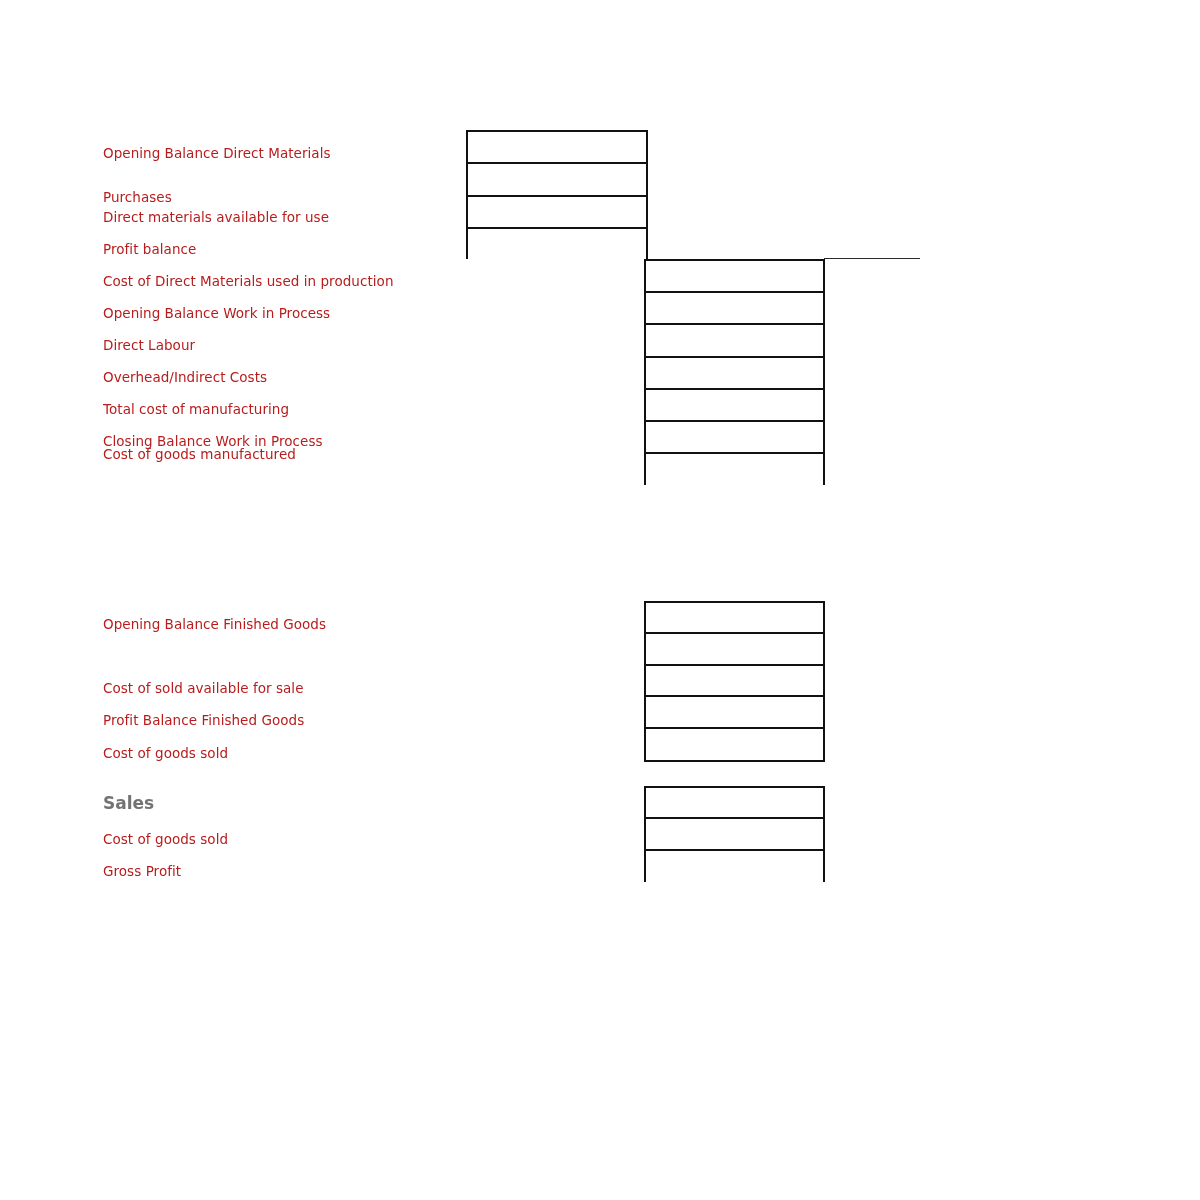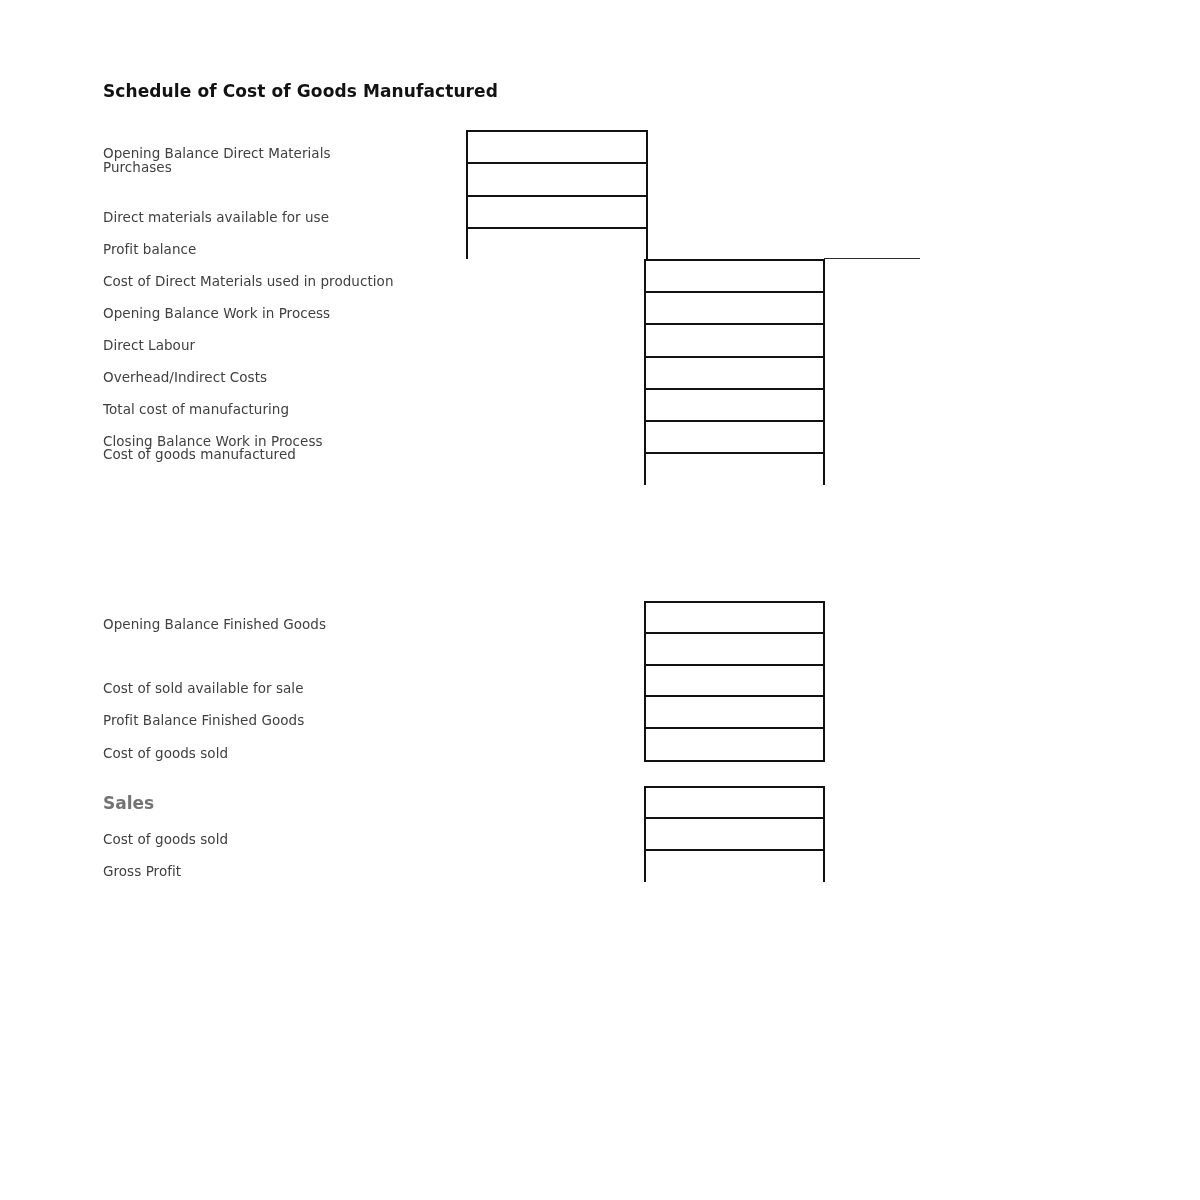--- a/index.html
+++ b/index.html
@@ -47,21 +47,21 @@
     white-space: nowrap;
     line-height: 20px;
   }
 
   
   .line-label {
     position: absolute;
     left: 103px;
     font-size: 13.5px;
     font-weight: normal;
-    color: #404040;
+    color: #b91c1c;
     white-space: nowrap;
     line-height: 16px;
     letter-spacing: 0.05px;
   }
 
   
   .amount-box {
     position: absolute;
     box-sizing: border-box;
     border: 2.2px solid #111111;
@@ -81,24 +81,23 @@
     position: absolute;
     height: 0;
     border-top: 1.4px solid #2b2b2b;
   }
 </style>
 </head>
 <body>
 
 <div class="page">
 
-  <div id="heading-cogm" class="section-heading">Schedule of Cost of Goods Manufactured</div>
 
   <div class="line-label" style="top:145px">Opening Balance Direct Materials</div>
-  <div class="line-label" style="top:159px">Purchases</div>
+  <div class="line-label" style="top:189px">Purchases</div>
   <div class="line-label" style="top:209px">Direct materials available for use</div>
   <div class="line-label" style="top:241px">Profit balance</div>
   <div class="line-label" style="top:273px">Cost of Direct Materials used in production</div>
   <div class="line-label" style="top:305px">Opening Balance Work in Process</div>
   <div class="line-label" style="top:337px">Direct Labour</div>
   <div class="line-label" style="top:369px">Overhead/Indirect Costs</div>
   <div class="line-label" style="top:401px">Total cost of manufacturing</div>
   <div class="line-label" style="top:433px">Closing Balance Work in Process</div>
   <div class="line-label" style="top:446px">Cost of goods manufactured</div>
 

